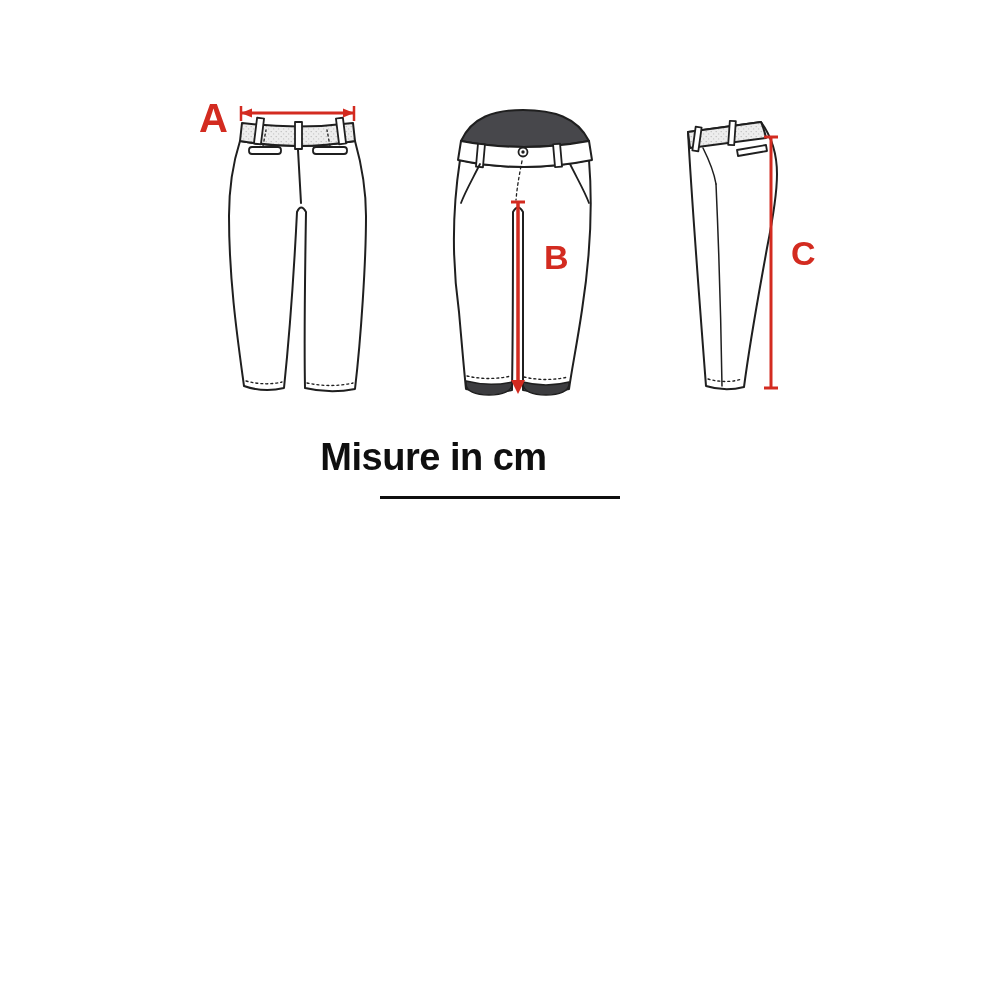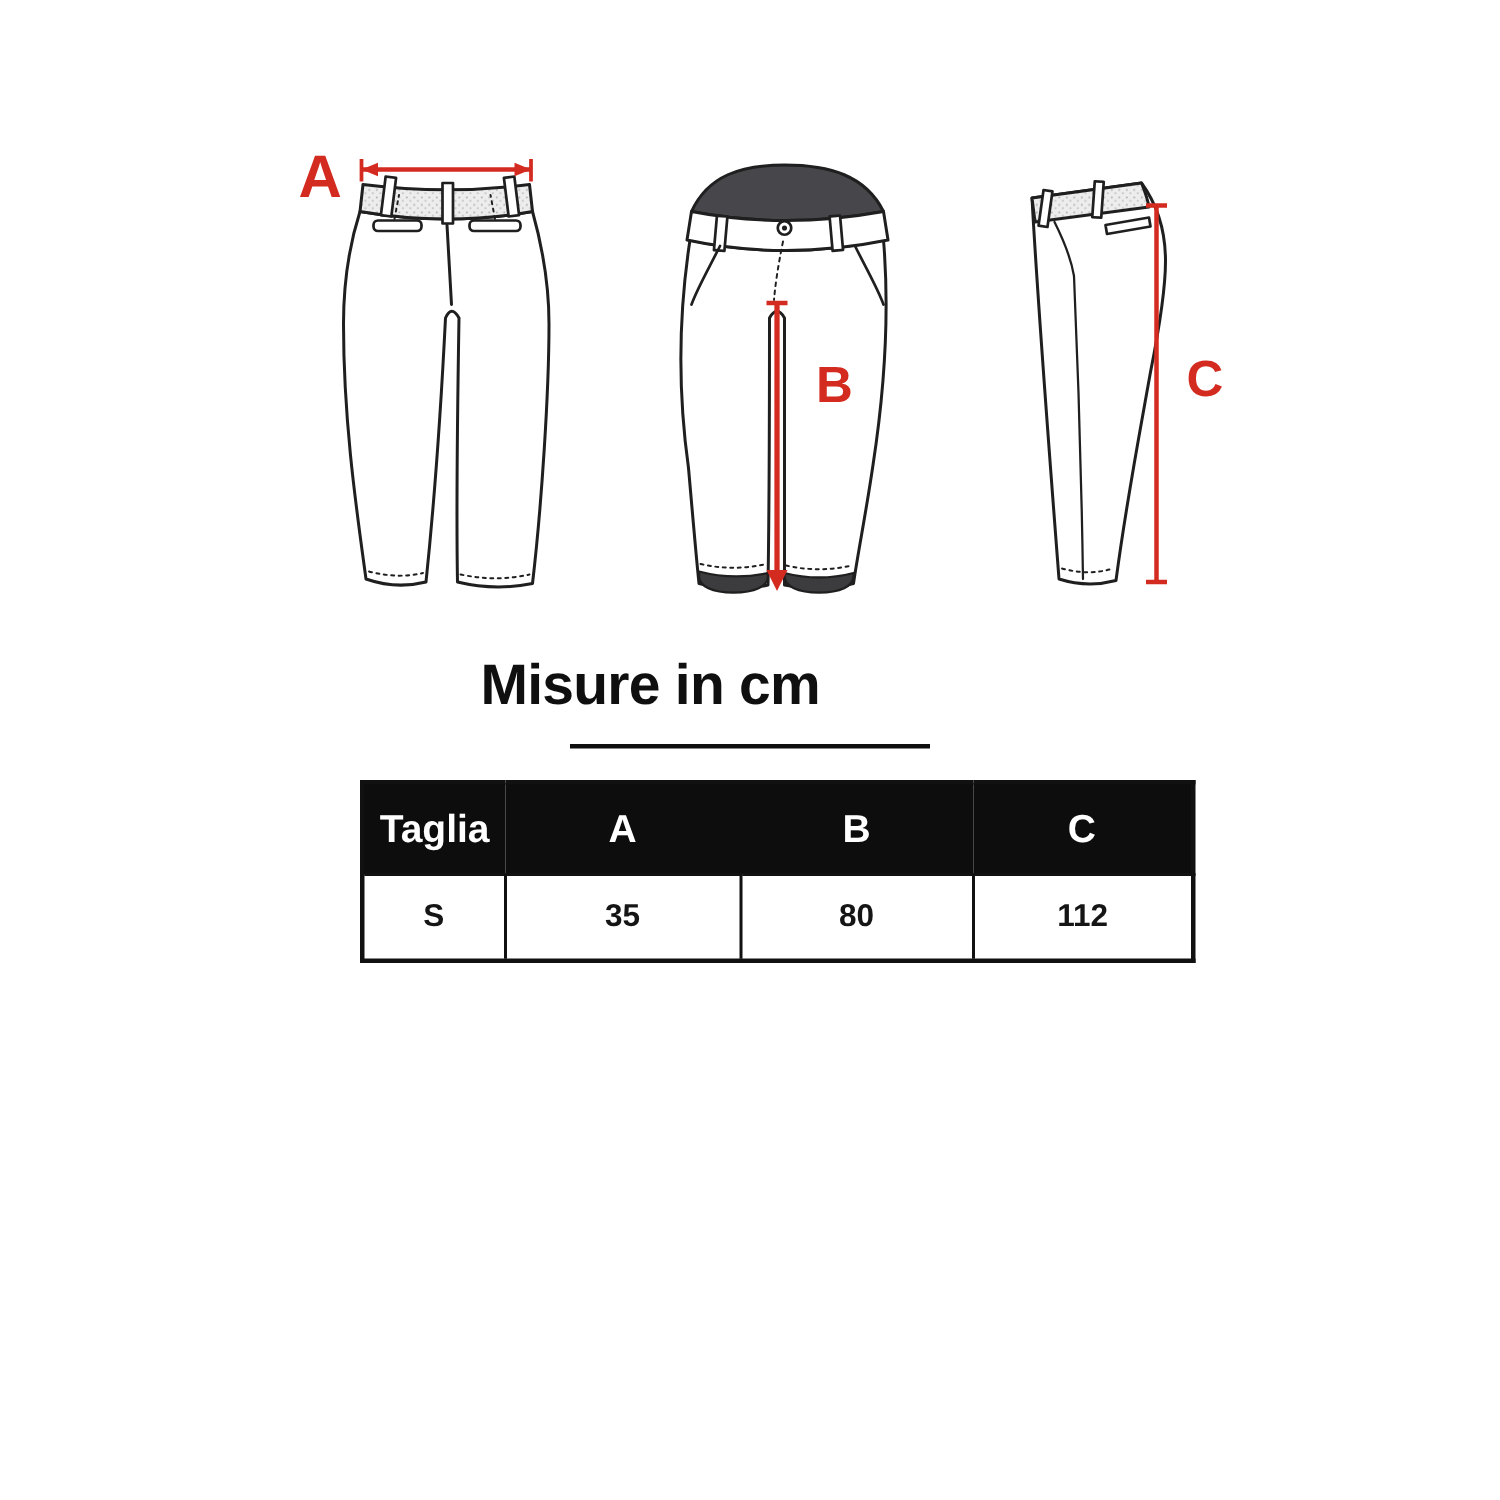--- a/index.html
+++ b/index.html
@@ -189,38 +189,14 @@
     </svg>
 
     <span class="measure-label a">A</span>
     <span class="measure-label b">B</span>
     <span class="measure-label c">C</span>
   </div>
 
   <h1 class="chart-title">Misure in cm</h1>
   <div class="title-underline"></div>
 
-  <table class="size-table">
-    <colgroup>
-      <col class="c-taglia">
-        <col class="c-a">
-        <col class="c-b">
-        <col class="c-c">
-    </colgroup>
-    <thead>
-      <tr>
-        <th>Taglia</th>
-        <th>A</th>
-        <th>B</th>
-        <th>C</th>
-      </tr>
-    </thead>
-    <tbody>
-      <tr>
-        <td class="cell-size">S</td>
-        <td>35</td>
-        <td>80</td>
-        <td>112</td>
-      </tr>
-    </tbody>
-  </table>
 
 </div>
 
 </body></html>

